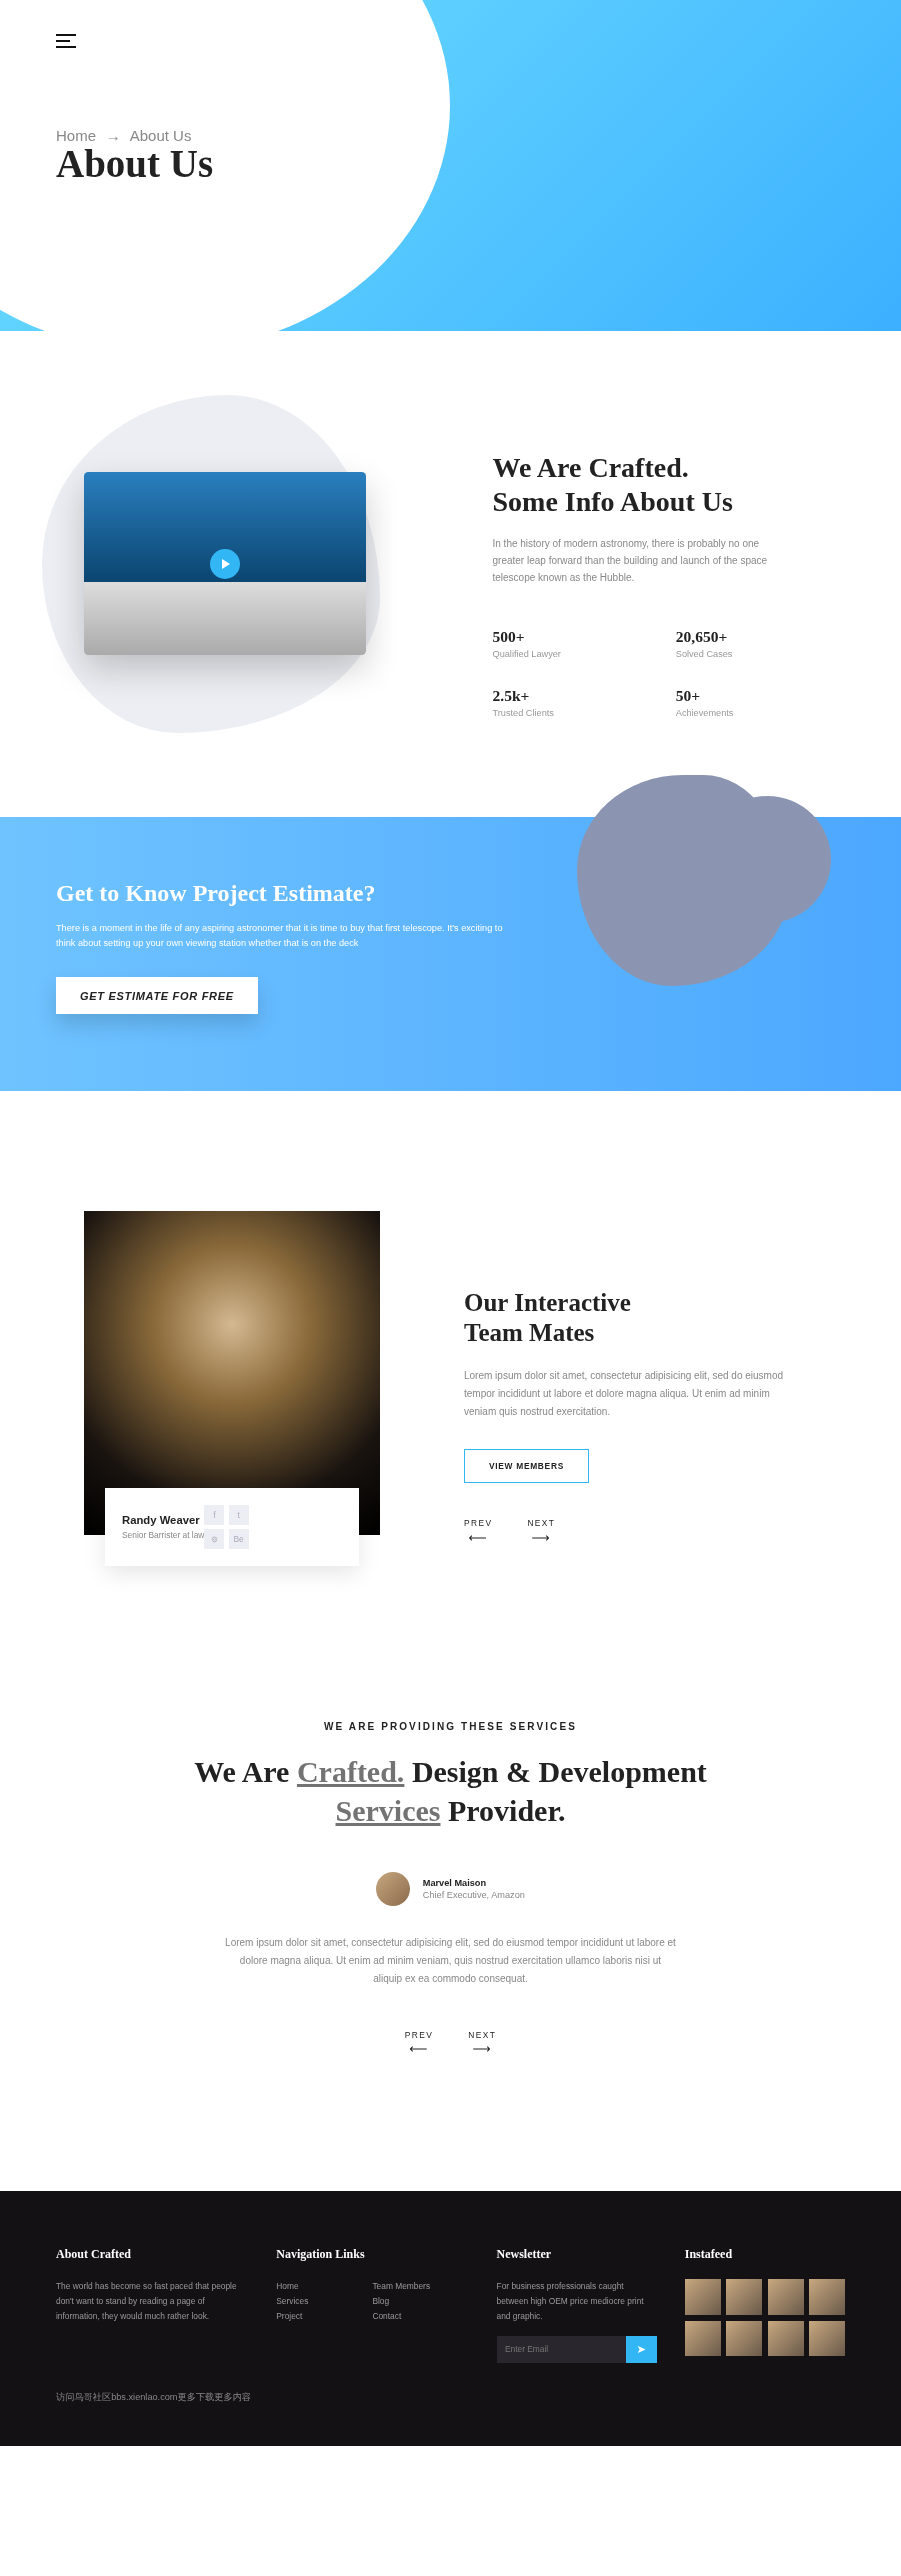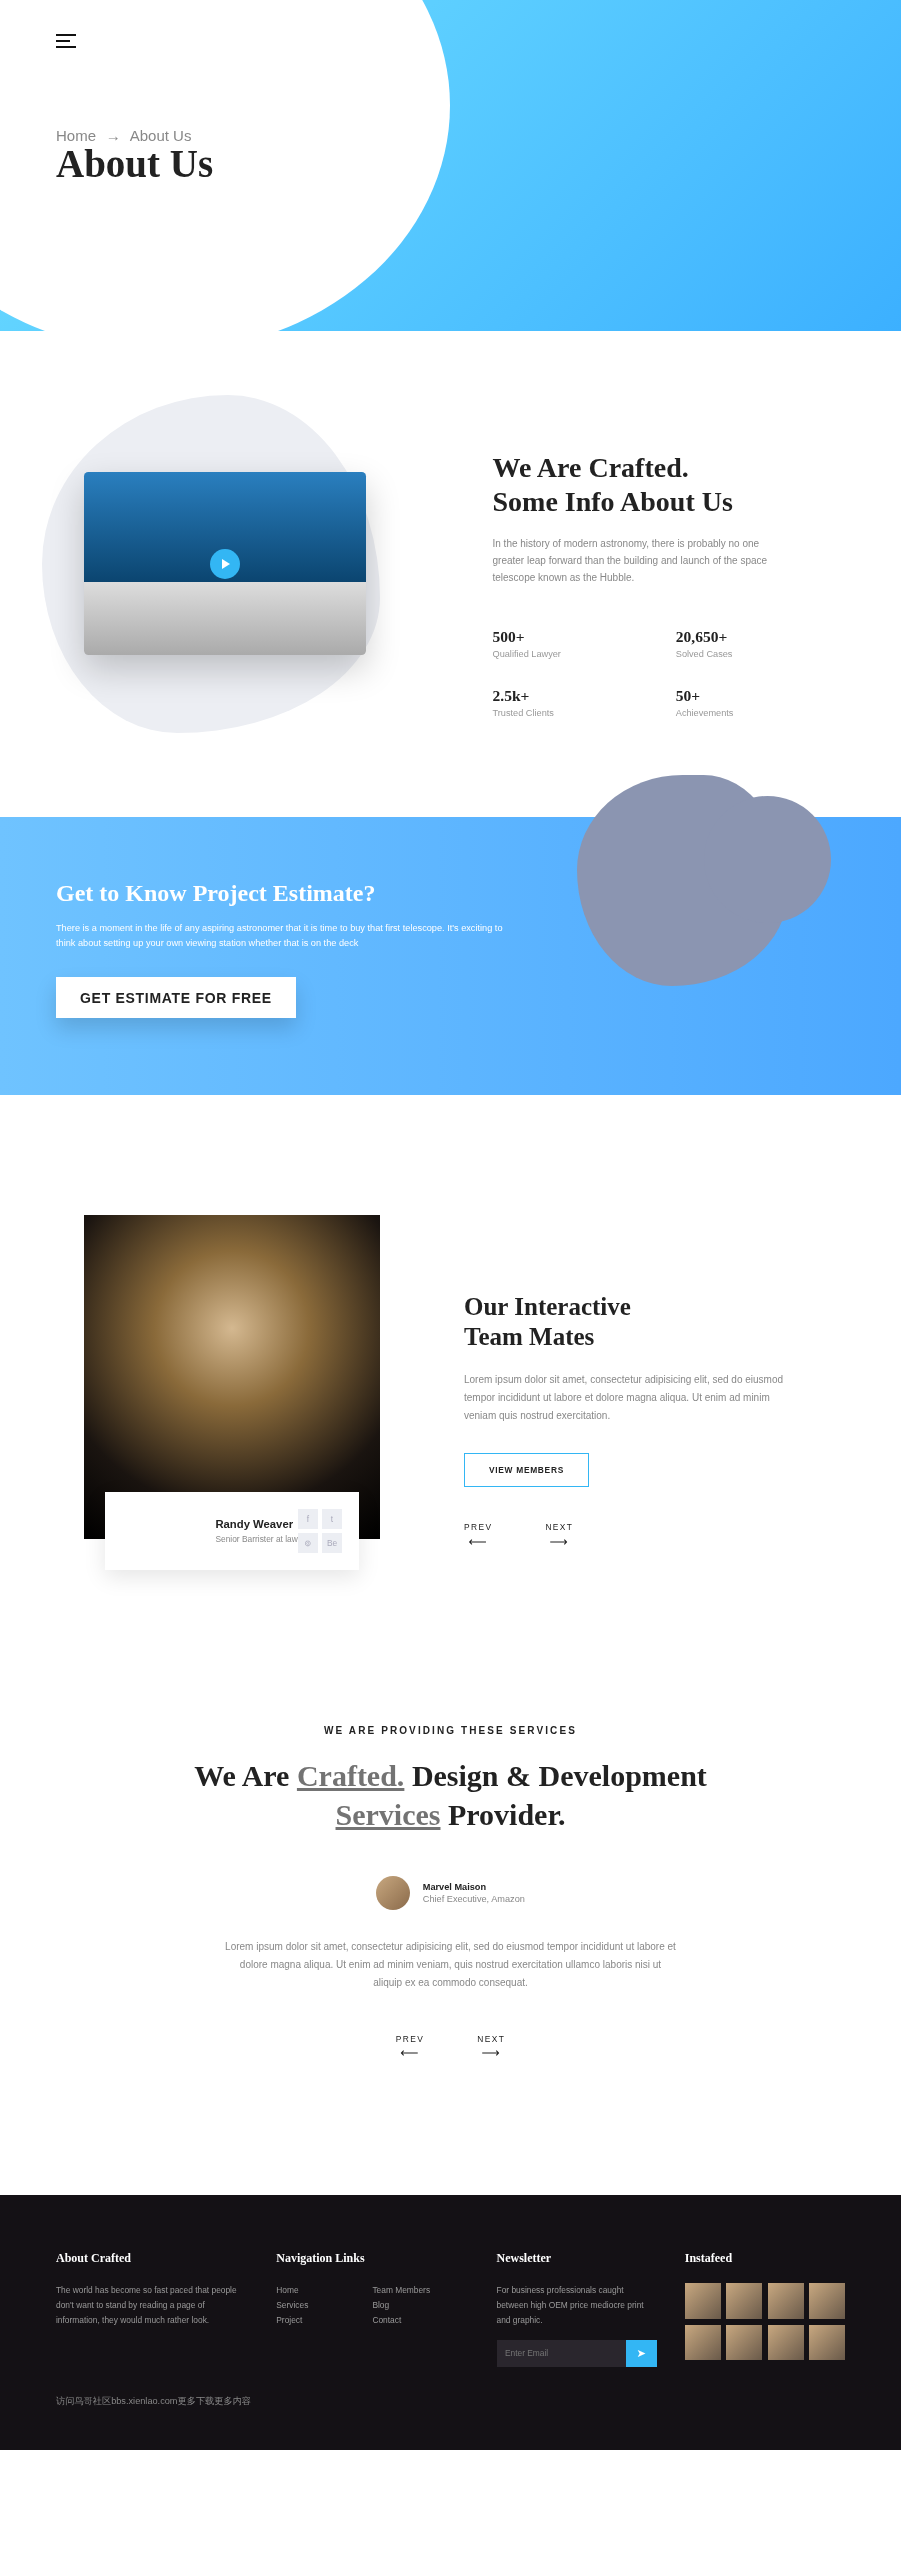--- a/index.html
+++ b/index.html
@@ -27,40 +27,40 @@
 .crafted-right h2 { font-size: 28px; font-weight: bold; line-height: 1.2; margin-bottom: 17px; }
 .crafted-right .desc { font-size: 10px; color: #888; line-height: 1.7; margin-bottom: 42px; max-width: 296px; }
 .stats { display:grid; grid-template-columns: 1fr 1fr; gap: 28px 42px; }
 .stat-num { font-size: 15.5px; font-weight: bold; font-family: Georgia, serif; }
 .stat-label { font-size: 9.2px; color: #999; margin-top: 2.8px; }
 
 
 .cta { position:relative; background: linear-gradient(90deg, #6fc3ff 0%, #4ca8ff 100%); padding: 63px 56px 77px; overflow: visible; }
 .cta h2 { font-size: 24px; color: #fff; font-weight: bold; margin-bottom: 14px; }
 .cta p { font-size: 9.2px; color: #fff; max-width: 451px; line-height: 1.7; margin-bottom: 25px; }
-.cta-btn { display:inline-block; background:#fff; color:#222; font-size:14px; font-weight:bold; letter-spacing:0.7px; padding: 12.7px 24px; border:none; cursor:pointer; box-shadow: 0 10.6px 21px rgba(0,0,0,0.15);}
+.cta-btn { display:inline-block; background:#fff; color:#222; font-size:11px; font-weight:bold; letter-spacing:0.7px; padding: 12.7px 24px; border:none; cursor:pointer; box-shadow: 0 10.6px 21px rgba(0,0,0,0.15); font-style: italic;}
 .cta-blob { position:absolute; right: 56px; top: -42px; width: 268px; height: 268px; }
 .cta-blob::before,.cta-blob::after{content:'';position:absolute;background:#8b95b1;}
 .cta-blob::before{ width:211px; height:211px; border-radius:50% 40% 55% 45%/45% 55% 45% 55%; }
 .cta-blob::after{ width:127px; height:127px; left:127px; top:21px; border-radius:50%; }
 
 
 .team { display:flex; padding: 120px 84px; gap: 84px; }
 .team-left { position: relative; width: 296px; }
 .portrait { width: 296px; height: 324px; background: radial-gradient(circle at 50% 35%, #d4b890 0%, #8a6a3a 30%, #1a1410 70%, #000 100%); }
-.team-card { position:absolute; bottom:-21px; left: 21px; right: 21px; background:#fff; box-shadow: 0 7px 21px rgba(0,0,0,0.1); padding: 17px; display:flex; justify-content:flex-end; align-items:center;}
+.team-card { position:absolute; bottom:-21px; left: 21px; right: 21px; background:#fff; box-shadow: 0 7px 21px rgba(0,0,0,0.1); padding: 17px; display:flex; justify-content:flex-start; align-items:center;}
 .team-name { font-weight:bold; font-size:11.3px; }
 .team-role { font-size:8.4px; color:#888; margin-top:4.2px;}
 .socials { display:grid; grid-template-columns:1fr 1fr; gap:4.2px;}
 .socials span { width:20px; height:20px; background:#eceef3; display:flex; align-items:center; justify-content:center; color:#aab; font-size:8.4px;}
 .team-right { flex:1; padding-top: 77px; }
 .team-right h2 { font-size: 25px; font-weight:bold; line-height:1.2; margin-bottom: 18.3px;}
 .team-right p { font-size:10px; color:#888; line-height:1.8; max-width: 324px; margin-bottom:28px;}
 .view-btn { display:inline-block; border:1.4px solid #33b6f4; color:#222; font-size:8.4px; font-weight:bold; letter-spacing:0.7px; padding: 11.3px 24px; cursor:pointer; margin-bottom: 35px;}
-.navprev { display:flex; gap:53px; font-size:8.4px; letter-spacing:1.4px;align-items:flex-end;}
+.navprev { display:flex; gap:35px; font-size:8.4px; letter-spacing:1.4px;align-items:flex-end;}
 .navprev div{ cursor:pointer; text-align:center;}
 .navprev .arrow{ font-size:12.7px; display:block; margin-top:1.4px;}
 
 
 .services { text-align:center; padding: 56px 0 99px;}
 .services .eyebrow { font-size:10px; letter-spacing:2.1px; color:#222; margin-bottom: 20px; font-weight:bold;}
 .services h2 { font-size: 30px; font-weight:bold; line-height:1.3; margin-bottom: 42px;}
 .services h2 .blue { color:#737373;text-decoration:underline;}
 .avatar-row { display:flex; justify-content:center; align-items:center; gap:12.7px; margin-bottom:28px;}
 .avatar { width:34px; height:34px; border-radius:50%; background: linear-gradient(135deg,#c8a880,#8a6a4a);}

